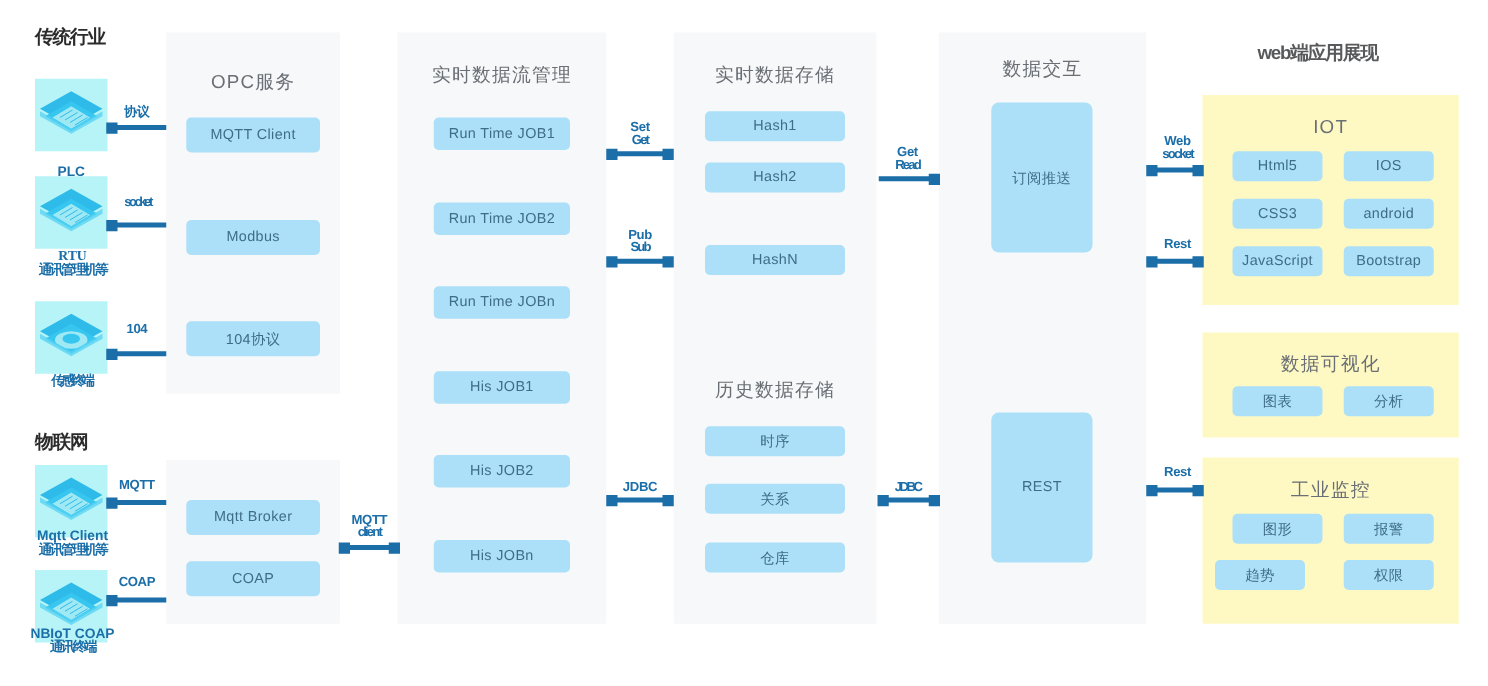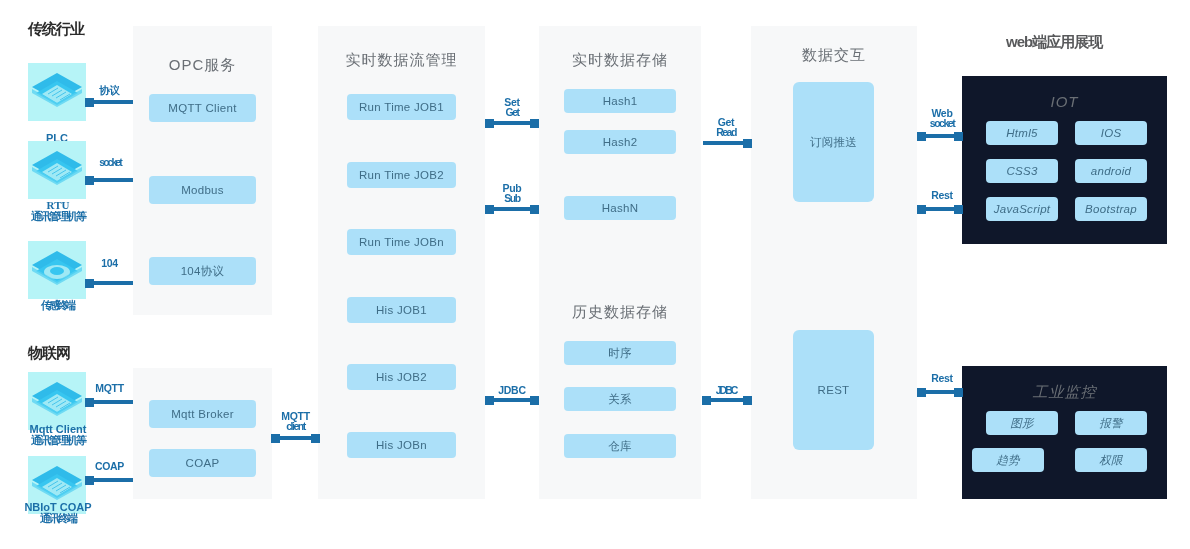--- a/index.html
+++ b/index.html
@@ -49,21 +49,21 @@
   .conn .cap{position:absolute;top:-2.5px;width:9px;height:9px;background:#1b6ea8;}
   .conn .cap.l{left:-1px;}
   .conn .cap.r{right:-1px;}
   .conn-label{
     position:absolute;color:#1b6ea8;font-weight:bold;font-size:10.5px;
     line-height:10px;text-align:center;white-space:nowrap;letter-spacing:-.3px;
   }
   .conn-label .l2{display:block;letter-spacing:-1.5px;}
 
   
-  .subbox{position:absolute;background:#0f172a;box-sizing:border-box;font-style:italic;}
+  .subbox{position:absolute;background:#fef9c3;box-sizing:border-box;}
 </style>
 </head>
 <body>
 
 <div class="stage">
 
   <div class="grp-head" style="left:28px;top:20px;">传统行业</div>
   <div class="grp-head" style="left:28px;top:344px;">物联网</div>
 
   <div class="dev" style="left:28px;top:63px;">
@@ -206,20 +206,25 @@
   <div class="subbox" style="left:962px;top:76px;width:205px;height:168px;">
     <div class="panel-title" style="top:17px;">IOT</div>
     <div class="chip" style="left:24px;top:45px;width:72px;height:24px;">Html5</div>
     <div class="chip" style="left:113px;top:45px;width:72px;height:24px;">IOS</div>
     <div class="chip" style="left:24px;top:83px;width:72px;height:24px;">CSS3</div>
     <div class="chip" style="left:113px;top:83px;width:72px;height:24px;">android</div>
     <div class="chip" style="left:24px;top:121px;width:72px;height:24px;">JavaScript</div>
     <div class="chip" style="left:113px;top:121px;width:72px;height:24px;">Bootstrap</div>
   </div>
 
+  <div class="subbox" style="left:962px;top:266px;width:205px;height:84px;">
+    <div class="panel-title" style="top:16px;">数据可视化</div>
+    <div class="chip" style="left:24px;top:43px;width:72px;height:24px;">图表</div>
+    <div class="chip" style="left:113px;top:43px;width:72px;height:24px;">分析</div>
+  </div>
 
   <div class="subbox" style="left:962px;top:366px;width:205px;height:133px;">
     <div class="panel-title" style="top:17px;">工业监控</div>
     <div class="chip" style="left:24px;top:45px;width:72px;height:24px;">图形</div>
     <div class="chip" style="left:113px;top:45px;width:72px;height:24px;">报警</div>
     <div class="chip" style="left:10px;top:82px;width:72px;height:24px;">趋势</div>
     <div class="chip" style="left:113px;top:82px;width:72px;height:24px;">权限</div>
   </div>
 
   <div class="conn" style="left:86px;top:100px;width:47px;">

